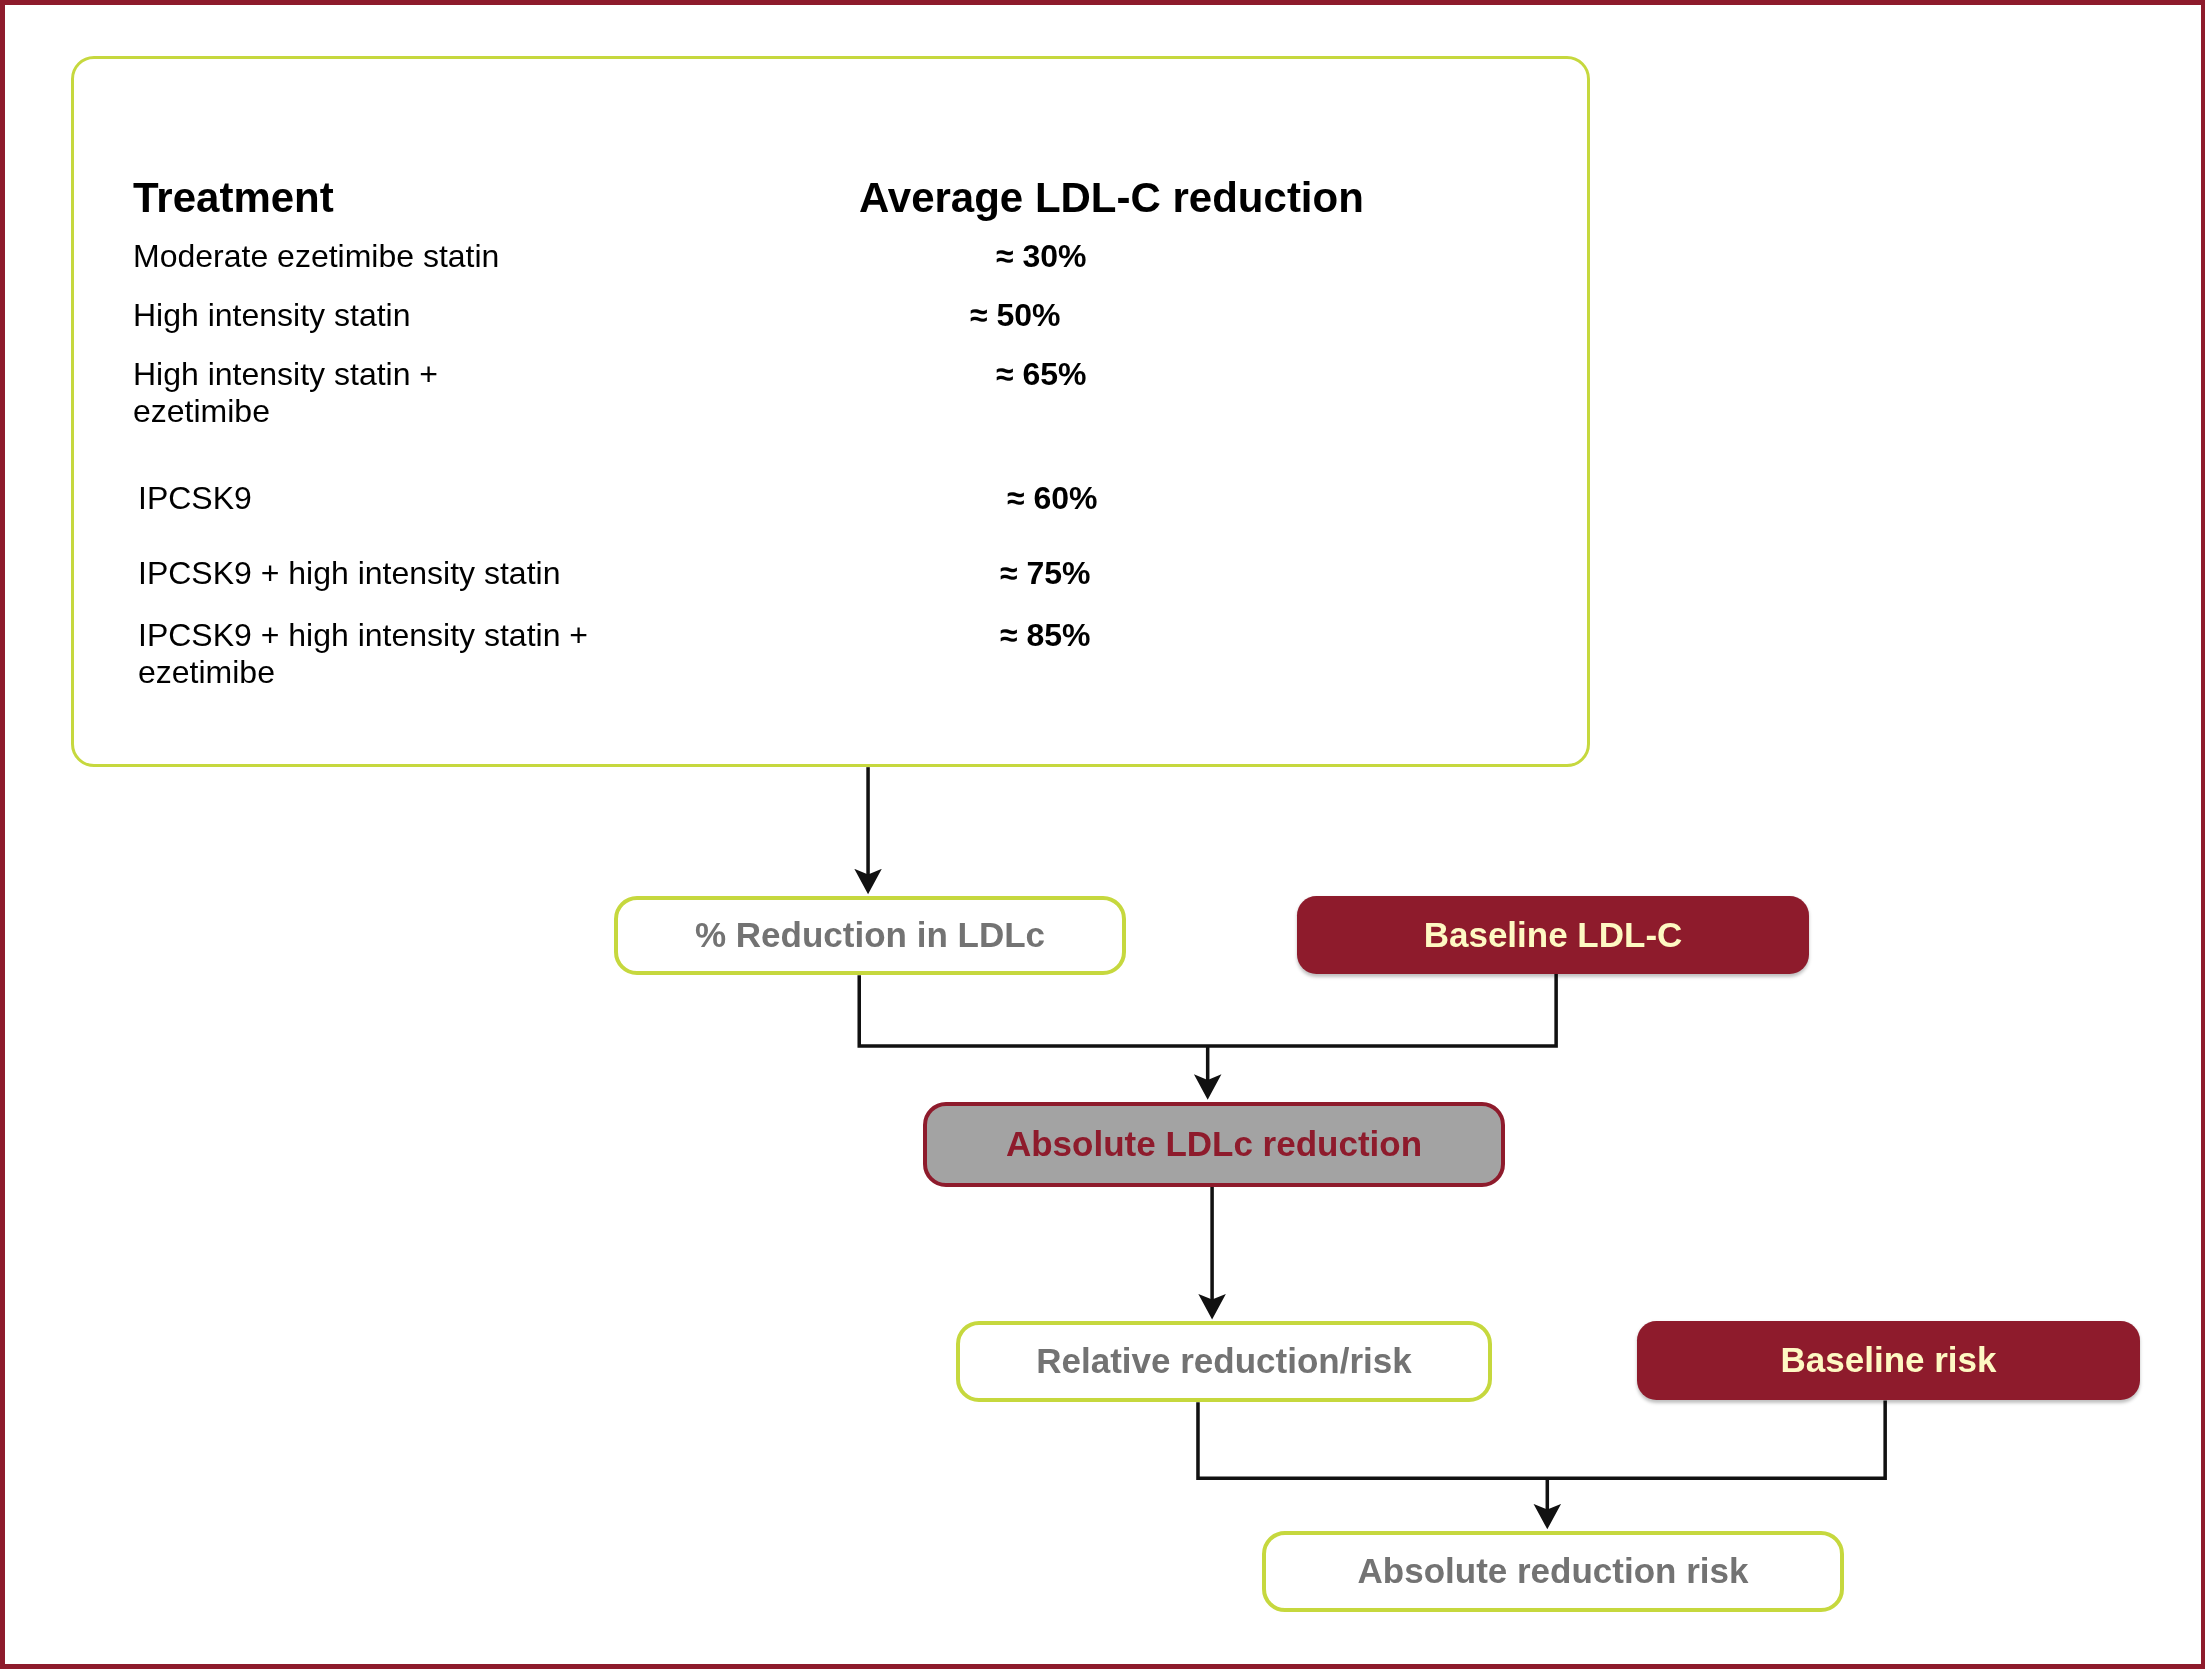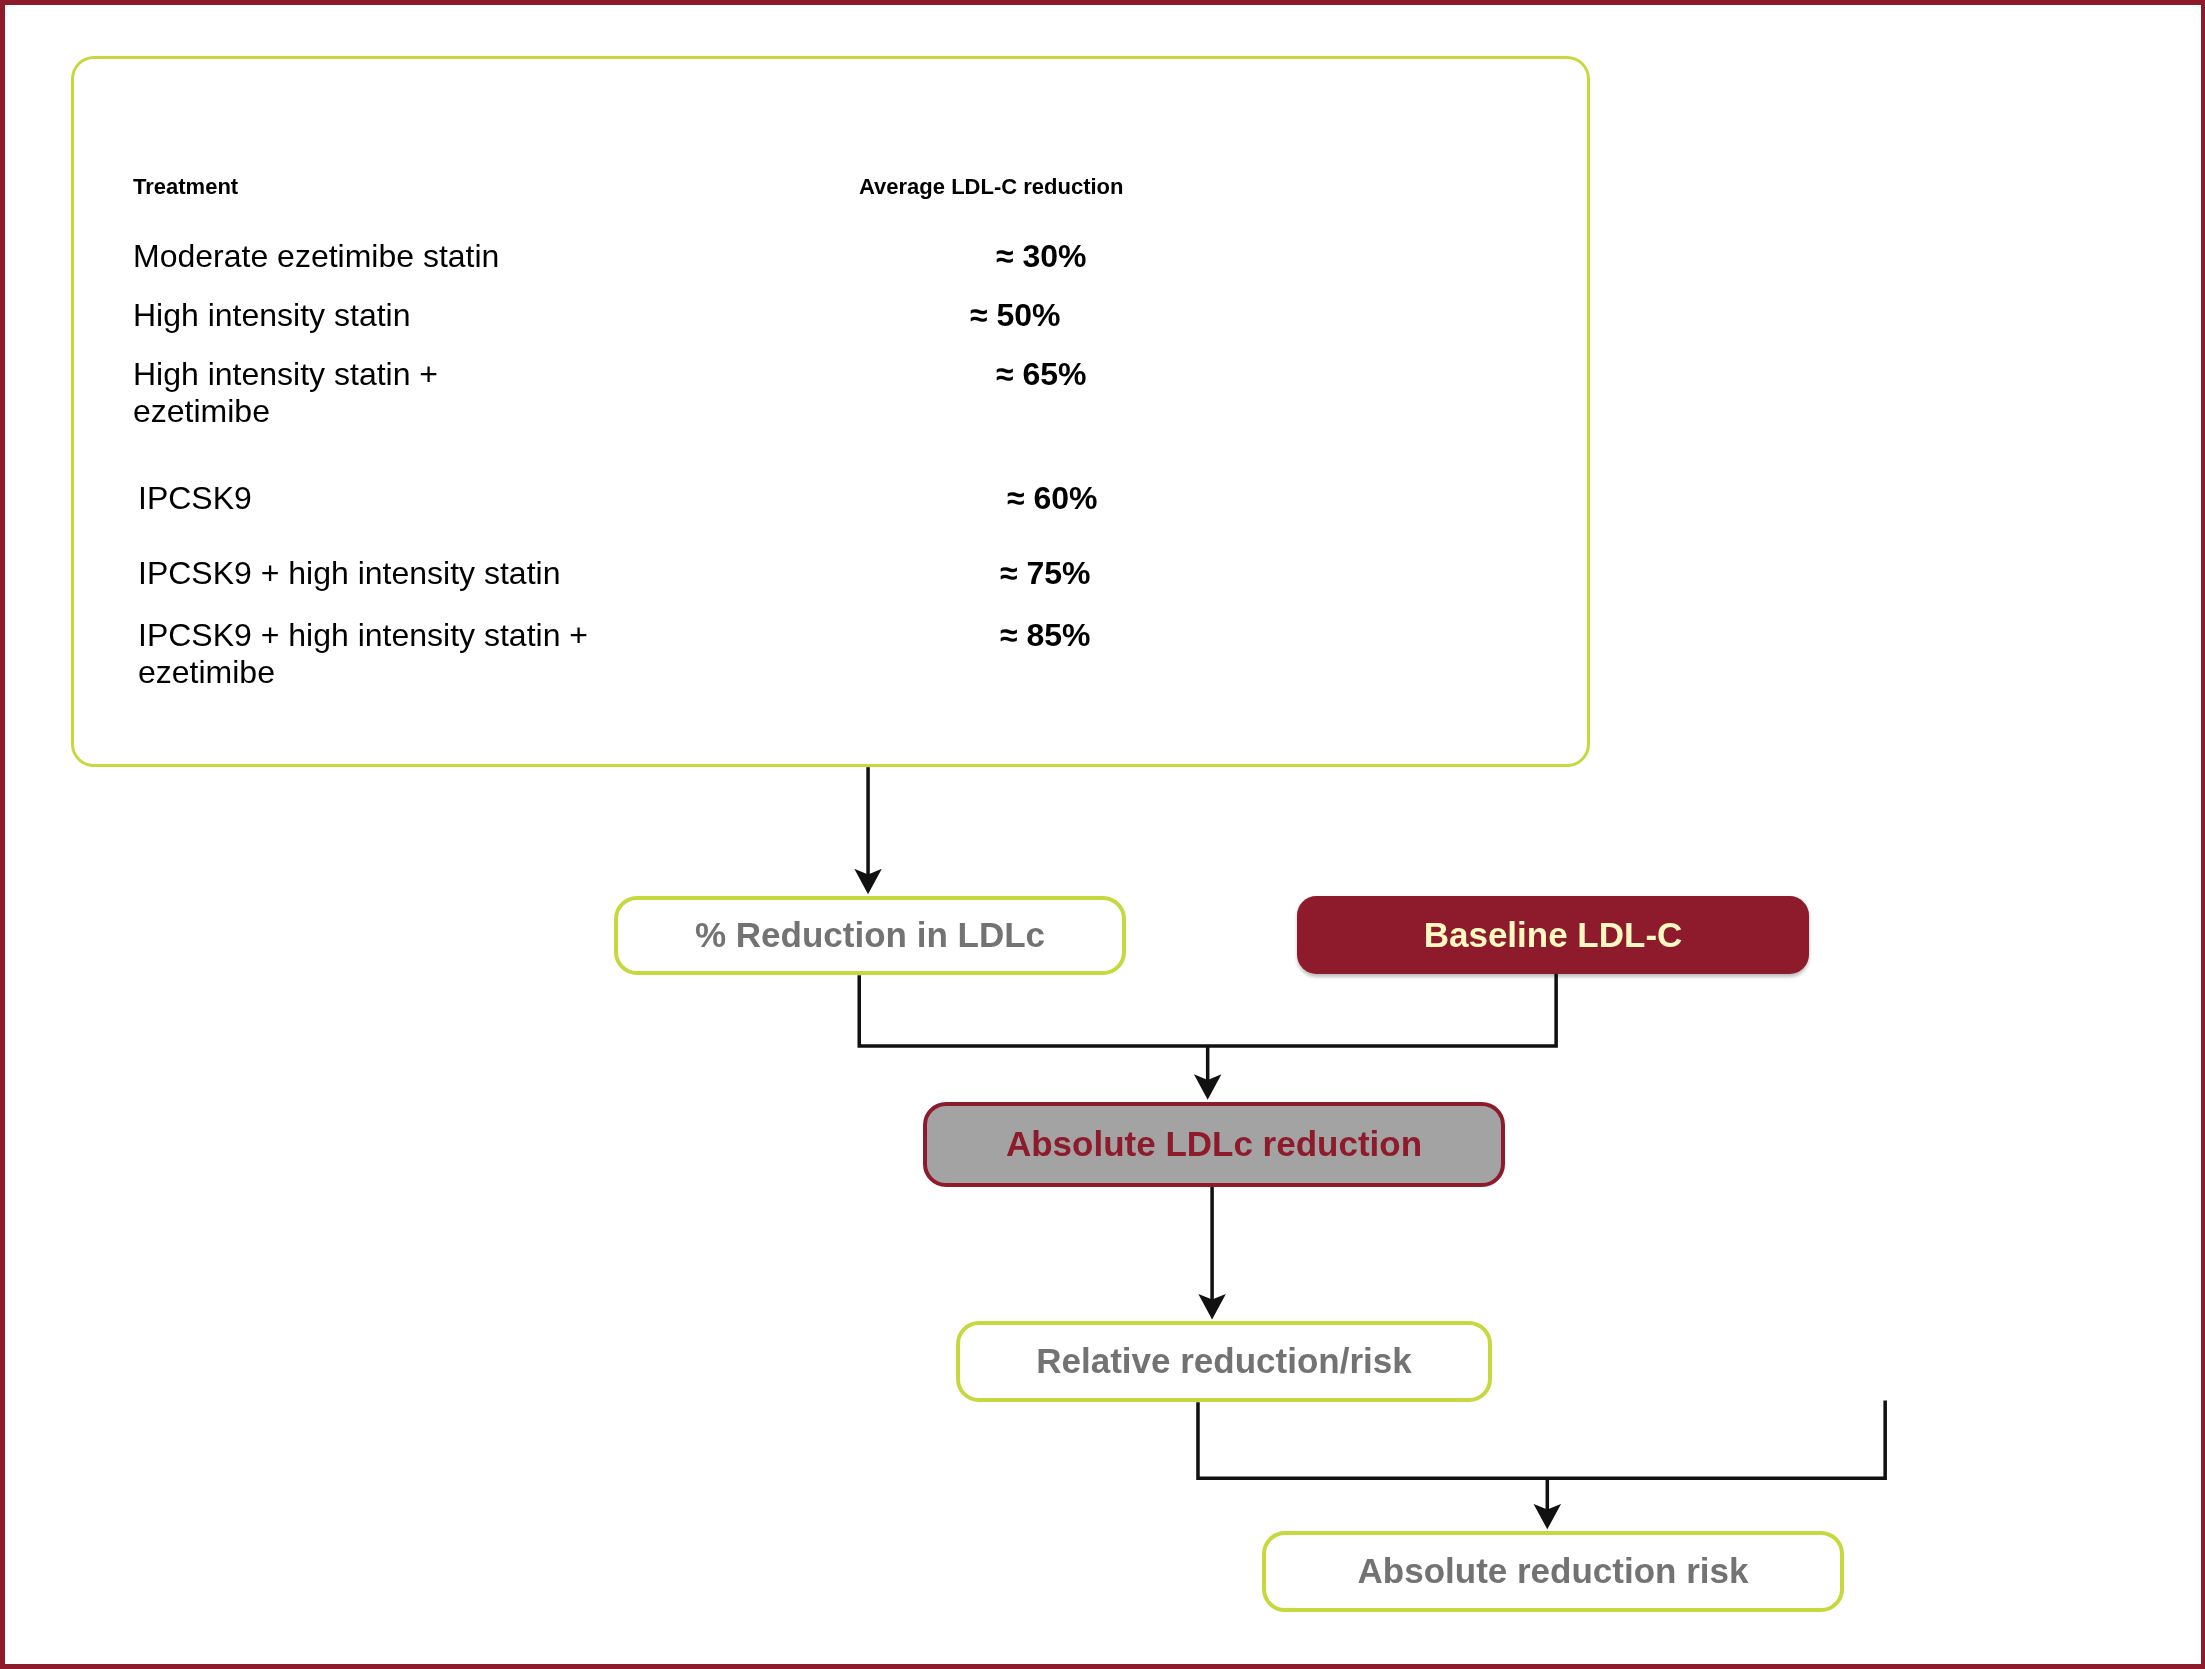--- a/index.html
+++ b/index.html
@@ -39,21 +39,21 @@
     width: 1519px;
     text-align: center;
     font-size: 38px;
     font-weight: bold;
     color: #000000;
     letter-spacing: -0.2px;
   }
 
   .col-head {
     position: absolute;
-    font-size: 22px;
+    font-size: 42px;
     font-weight: bold;
     color: #000000;
   }
   #head-treatment { left: 59px; top: 115px; }
   #head-reduction { left: 785px; top: 115px; }
 
   #rows { position: absolute; left: 0; top: 0; width: 1519px; height: 711px; }
 
   .trow { position: absolute; left: 0; width: 1519px; }
   .trow .tname {
@@ -182,17 +182,18 @@
   </svg>
 
   <div class="fbox green" id="box-pct-reduction">% Reduction in LDLc</div>
 
   <div class="fbox maroon-fill" id="box-baseline-ldl">Baseline LDL-C</div>
 
   <div class="fbox maroon-outline" id="box-abs-ldl-red">Absolute LDLc reduction</div>
 
   <div class="fbox green" id="box-rel-red-risk">Relative reduction/risk</div>
 
+  <div class="fbox maroon-fill" id="box-baseline-risk">Baseline risk</div>
 
   <div class="fbox green" id="box-abs-red-risk">Absolute reduction risk</div>
 
 </div>
 
 
 </body></html>

